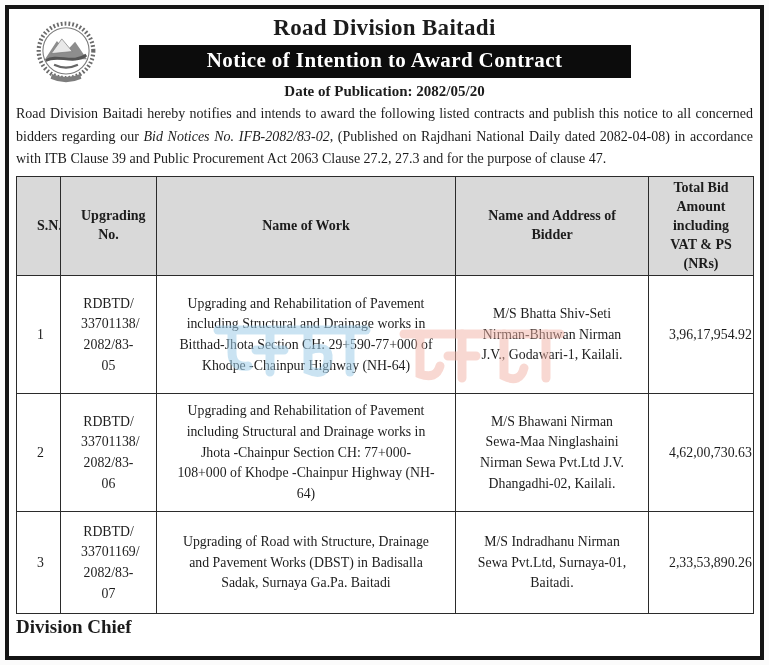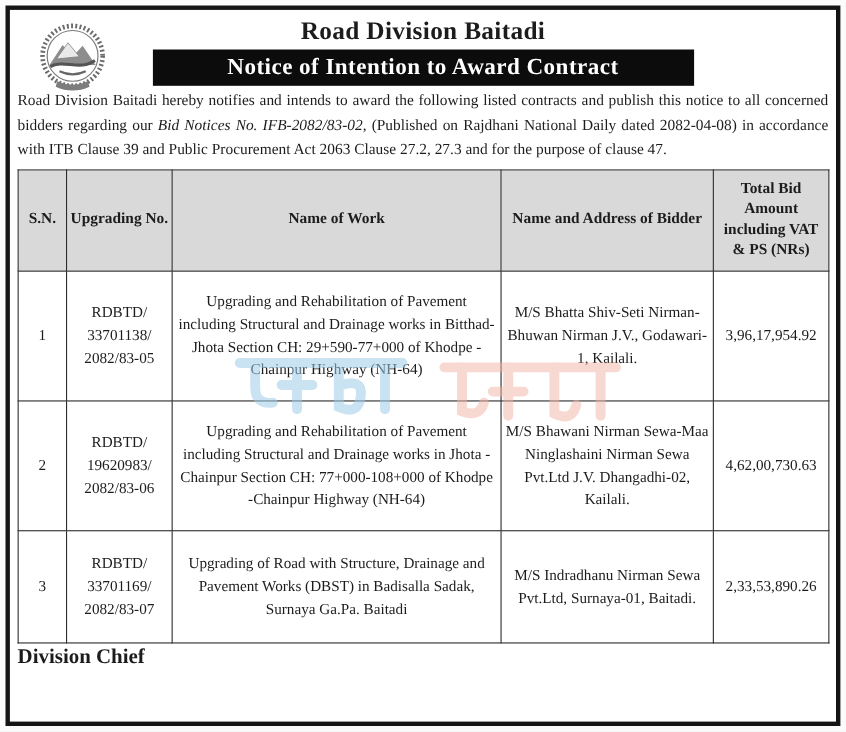--- a/index.html
+++ b/index.html
@@ -44,21 +44,21 @@
     margin-top:3px;
   }
   .intro .ref{font-style:italic;}
   table.contracts{
     border-collapse:collapse;table-layout:fixed;
     width:737px;margin:5px auto 0;
   }
   table.contracts th, table.contracts td{
     border:1.5px solid #2b2b2b;
     text-align:center;vertical-align:middle;
-    padding:2px 3px;
+    padding:2px 20px;
     overflow:hidden;
   }
   table.contracts th{
     background:#d9d9d9;
     font-size:14px;font-weight:bold;line-height:1.35;
   }
   table.contracts td{
     font-size:13.8px;line-height:1.5;
   }
   .col-sn{width:44px;}
@@ -91,20 +91,21 @@
       <path d="M29 50 L44 29 L59 47 Z" fill="#e9e9e9" stroke="#7a7a7a" stroke-width="1"></path>
       <path d="M21 60 C38 50, 60 66, 79 52" stroke="#555" fill="none" stroke-width="4"></path>
       <path d="M33 66 Q50 74 67 66" stroke="#666" fill="none" stroke-width="3"></path>
       <path d="M28 86 Q50 96 72 86 L70 79 Q50 88 30 79 Z" fill="#7d7d7d"></path>
     </svg>
 
     <div class="org-title">Road Division Baitadi</div>
 
     <div class="banner">Notice of Intention to Award Contract</div>
 
+    <div class="pub-date">Date of Publication: 2082/05/20</div>
 
     <div class="intro"><span>Road Division Baitadi hereby notifies and intends to award the following listed contracts and publish this notice to all concerned bidders regarding our </span><span class="ref">Bid Notices No. IFB-2082/83-02</span><span>, (Published on Rajdhani National Daily dated 2082-04-08) in accordance with ITB Clause 39 and Public Procurement Act 2063 Clause 27.2, 27.3 and for the purpose of clause 47.</span></div>
 
     <table class="contracts">
       <colgroup>
         <col class="col-sn">
           <col class="col-contract">
           <col class="col-work">
           <col class="col-bidder">
           <col class="col-amount">
@@ -121,21 +122,21 @@
       <tbody>
         <tr class="r1">
           <td>1</td>
           <td>RDBTD/ 33701138/ 2082/83-05</td>
           <td>Upgrading and Rehabilitation of Pavement including Structural and Drainage works in Bitthad-Jhota Section CH: 29+590-77+000 of Khodpe -Chainpur Highway (NH-64)</td>
           <td>M/S Bhatta Shiv-Seti Nirman-Bhuwan Nirman J.V., Godawari-1, Kailali.</td>
           <td>3,96,17,954.92</td>
         </tr>
         <tr class="r2">
           <td>2</td>
-          <td>RDBTD/ 19620983/ 2082/83-06</td>
+          <td>RDBTD/ 33701138/ 2082/83-06</td>
           <td>Upgrading and Rehabilitation of Pavement including Structural and Drainage works in Jhota -Chainpur Section CH: 77+000-108+000 of Khodpe -Chainpur Highway (NH-64)</td>
           <td>M/S Bhawani Nirman Sewa-Maa Ninglashaini Nirman Sewa Pvt.Ltd J.V. Dhangadhi-02, Kailali.</td>
           <td>4,62,00,730.63</td>
         </tr>
         <tr class="r3">
           <td>3</td>
           <td>RDBTD/ 33701169/ 2082/83-07</td>
           <td>Upgrading of Road with Structure, Drainage and Pavement Works (DBST) in Badisalla Sadak, Surnaya Ga.Pa. Baitadi</td>
           <td>M/S Indradhanu Nirman Sewa Pvt.Ltd, Surnaya-01, Baitadi.</td>
           <td>2,33,53,890.26</td>

